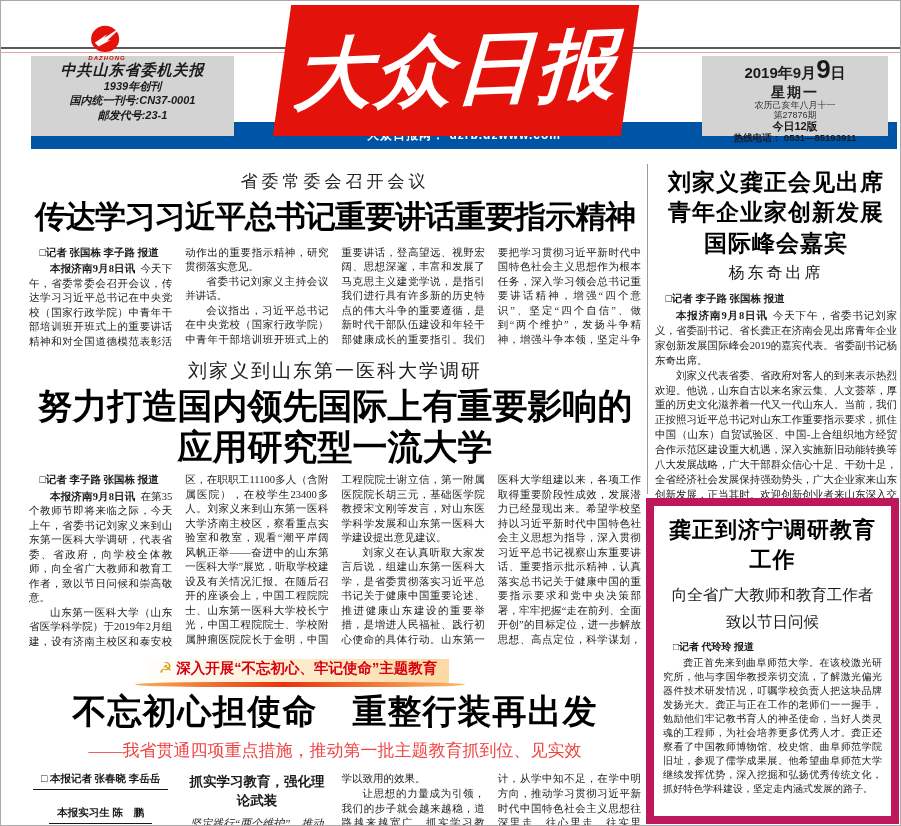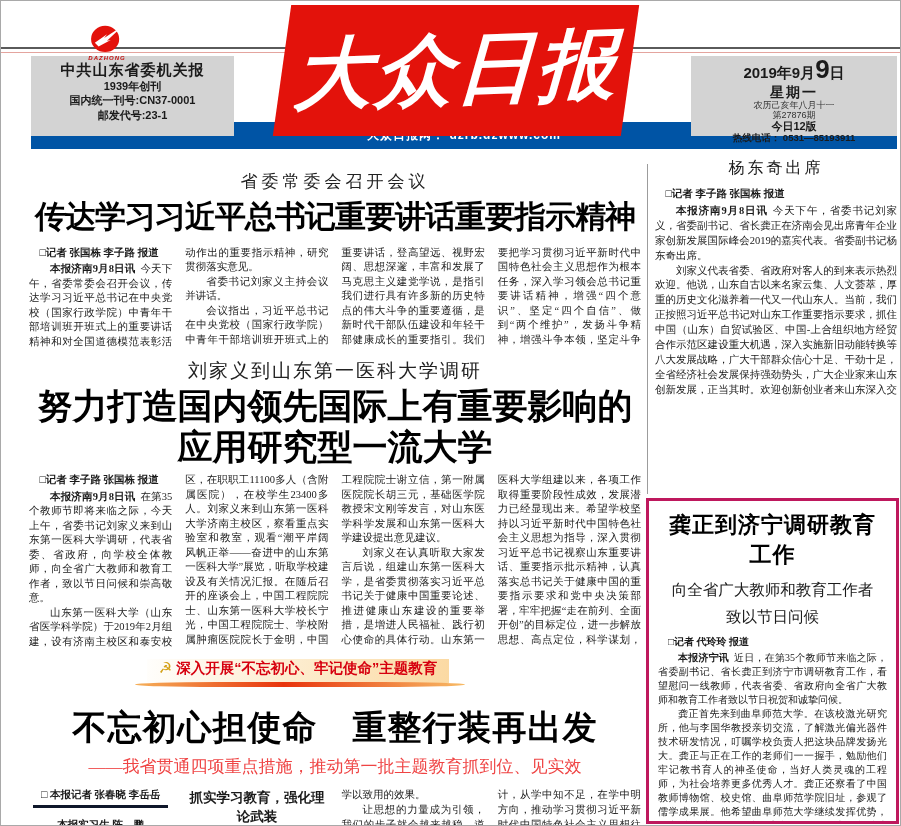--- a/index.html
+++ b/index.html
@@ -12,26 +12,26 @@
 
   
   .mast { position:absolute; left:0; top:0; width:901px; height:157px; }
   .rule-dark { position:absolute; left:0; top:46px; width:901px; border-top:2px solid #5a5a5a; }
   .rule-red  { position:absolute; left:0; top:51px; width:901px; border-top:1px solid #e4a49e; }
   .logo { position:absolute; left:84px; top:22px; width:44px; text-align:center; z-index:3; }
   .logo-brand { font-family:"Liberation Sans","DejaVu Sans",sans-serif; font-style:italic;
     font-weight:bold; font-size:6px; color:#c00d0d; letter-spacing:1px; margin-top:-2px; }
   .info-box { position:absolute; top:55px; height:80px; background:#d3d3d3;
     font-family:"Liberation Sans","DejaVu Sans",sans-serif; text-align:center; z-index:1; }
-  .left-info { left:30px; width:203px; padding-top:4px; }
+  .left-info { left:30px; width:203px; padding-top:4px;font-style:italic; }
   .li1 { font-size:15px; font-weight:bold; line-height:20px; letter-spacing:1px; }
   .li2 { font-size:11px; font-weight:bold; line-height:13px; }
   .li3 { font-size:11.5px; font-weight:bold; line-height:15px; }
   .li4,.li5 { font-size:11px; font-weight:bold; line-height:15px; }
-  .right-info { right:5px; width:206px; padding-top:2px; }
+  .right-info { right:14px; width:186px; padding-top:2px; }
   .date-line { font-size:15px; font-weight:bold; line-height:23px; }
   .big-day { font-size:26px; }
   .weekday { font-size:14px; font-weight:bold; line-height:16px; letter-spacing:2px; }
   .lunar { font-size:9px; line-height:10px; color:#333; }
   .issue { font-size:9px; line-height:10px; color:#333; }
   .pages { font-size:11px; font-weight:bold; line-height:12px; }
   .hotline { font-size:9.5px; font-weight:bold; line-height:11px; }
   .mast-red { position:absolute; left:281px; top:4px; width:348px; height:131px;
     background:#e3120b; transform:skewX(-8deg); z-index:2;
     display:flex; align-items:center; justify-content:center; }
@@ -47,21 +47,21 @@
   .left-col  { position:absolute; left:28px;  top:157px; width:612px; }
   .right-col { position:absolute; left:654px; top:157px; width:242px; }
 
   .kicker { text-align:center; color:#222; }
   .k1 { font-size:17px; letter-spacing:4px; margin:12px 0 2px; }
   .k2 { font-size:19px; letter-spacing:2px; margin:8px 0 0; }
   .headline { font-family:"Liberation Sans","DejaVu Sans",sans-serif; font-weight:900;
     text-align:center; color:#000; margin:0; }
   .h1a { font-size:31px; letter-spacing:-1px; margin:3px 0 8px; }
   .h2a { font-size:35px; line-height:1.16; margin:2px 0 6px; }
-  .h3a { font-size:34px; letter-spacing:1px; margin:22px 0 4px; }
+  .h3a { font-size:34px; letter-spacing:1px; margin:6px 0 4px; }
   .subhead { font-size:17px; text-align:center; margin:0 0 10px; color:#ef4444; }
 
   .body { font-size:10.5px; line-height:1.38; text-align:justify; overflow:hidden; }
   .cols4 { column-count:4; column-gap:13px; column-fill:auto; }
   .b1 { height:104px; }
   .b2 { height:178px; }
   .para { margin:0; text-indent:2em; text-align:justify; }
   .byline { margin:0 0 2px; font-weight:bold; text-indent:1em; text-align:left; }
   .dl { margin-right:5px; }
 
@@ -70,35 +70,35 @@
     text-align:center; background:linear-gradient(100deg,rgba(255,250,240,0.2) 0%,#fdeed2 45%,#fbd9a2 100%); }
   .ribbon-text { color:#d6000f; font-family:"Liberation Sans","DejaVu Sans",sans-serif;
     font-weight:bold; font-size:14.5px; }
   .emblem { color:#d4a017; font-size:15px; margin-right:4px; }
   .ribbon::after { content:""; position:absolute; left:-12px; right:-16px; bottom:-4px; height:5px;
     background:linear-gradient(90deg,#f5b05a,#e8340d 45%,#f7bb66); border-radius:50% / 100%; }
   .bottom-cols { display:flex; gap:13px; height:58px; overflow:hidden; margin-top:10px;
     font-size:10.5px; line-height:1.4; }
   .bcol { flex:1; min-width:0; }
   .byline-box { text-align:center; font-size:10.5px; font-weight:bold; margin-bottom:5px; }
-  .byline-box .bl { display:block; width:max-content; max-width:100%; margin:0 auto 10px;
-    padding:0 8px 2px; border-bottom:3px solid #0f172a; }
+  .byline-box .bl { display:block; width:max-content; max-width:100%; margin:0 auto 16px;
+    padding:0 8px 2px; border-bottom:1px solid #0f172a; }
   .sub-heading { font-family:"Liberation Sans","DejaVu Sans",sans-serif; font-weight:bold;
     font-size:13.5px; text-align:center; margin:1px 0 4px; }
   .deck { font-style:italic; font-size:11px; text-align:center; line-height:1.55; margin-bottom:3px; color:#222; }
 
   
   .r-headline { font-size:23px; font-weight:900; text-align:center; line-height:1.32;
     letter-spacing:1px; margin:10px 0 4px; color:#000; }
   .r-subhead { font-size:16px; text-align:center; letter-spacing:3px; margin:0 0 8px; }
   .r-body { font-size:10.5px; line-height:1.42; text-align:justify; height:212px; overflow:hidden; }
 
   
   .red-box { position:absolute; left:645px; top:497px; width:253px; height:326px;
-    border:3px solid #be185d; background:#fff; padding:6px 9px; overflow:hidden; }
+    border:8px solid #be185d; background:#fff; padding:6px 9px; overflow:hidden; }
   .rb-headline { font-size:22px; font-weight:900; text-align:center; letter-spacing:1px;
     margin:3px 0 6px; color:#000; }
   .rb-subhead { font-size:15.5px; text-align:center; line-height:1.75; margin-bottom:5px; }
   .rb-body { font-size:10px; line-height:1.4; text-align:justify; }
   .rb-body .byline { font-size:10px; }
 </style>
 </head>
 <body>
 
 <div class="page">
@@ -188,33 +188,33 @@
         <p class="para">让思想的力量成为引领，我们的步子就会越来越稳，道路越来越宽广。抓实学习教育、强化理论武装，我省7.7万名县处级以上党员干部原原本本通读《习近平关于“不忘初心、牢记使命”重要论述</p>
       </div>
       <div class="bcol">
         <p style="margin:0; text-align:justify;">计，从学中知不足，在学中明方向，推动学习贯彻习近平新时代中国特色社会主义思想往深里走、往心里走、往实里走。</p>
 
       </div>
     </div>
   </section>
 
   <aside class="right-col">
+    <h2 class="r-headline"><span>刘家义龚正会见出席</span><br><span>青年企业家创新发展</span><br><span>国际峰会嘉宾</span></h2>
     <div class="r-subhead">杨东奇出席</div>
     <div class="r-body">
       <p class="byline">□记者 李子路 张国栋 报道</p>
       <p class="para"><b class="dl">本报济南9月8日讯</b><span>今天下午，省委书记刘家义，省委副书记、省长龚正在济南会见出席青年企业家创新发展国际峰会2019的嘉宾代表。省委副书记杨东奇出席。</span></p>
       <p class="para">刘家义代表省委、省政府对客人的到来表示热烈欢迎。他说，山东自古以来名家云集、人文荟萃，厚重的历史文化滋养着一代又一代山东人。当前，我们正按照习近平总书记对山东工作重要指示要求，抓住中国（山东）自贸试验区、中国-上合组织地方经贸合作示范区建设重大机遇，深入实施新旧动能转换等八大发展战略，广大干部群众信心十足、干劲十足，全省经济社会发展保持强劲势头，广大企业家来山东创新发展，正当其时。欢迎创新创业者来山东深入交流合作，实现共享共赢。龚正说，山东发展的新平台叠加，新动能加速聚集，发展活力不断增强，欢迎各位企业家抓住山东机遇，在齐鲁大地这片沃土上投资兴业，取得更多收获。</p>
 
     </div>
   </aside>
 
   <section class="red-box">
     <h2 class="rb-headline">龚正到济宁调研教育工作</h2>
     <div class="rb-subhead"><span>向全省广大教师和教育工作者</span><br><span>致以节日问候</span></div>
     <div class="rb-body">
       <p class="byline">□记者 代玲玲 报道</p>
-      <p class="para"><b class="dl">本报济宁讯</b><span>近日，在第35个教师节来临之际，省委副书记、省长龚正到济宁市调研教育工作，看望慰问一线教师，代表省委、省政府向全省广大教师和教育工作者致以节日祝贺和诚挚问候。</span></p>
       <p class="para">龚正首先来到曲阜师范大学。在该校激光研究所，他与李国华教授亲切交流，了解激光偏光器件技术研发情况，叮嘱学校负责人把这块品牌发扬光大。龚正与正在工作的老师们一一握手，勉励他们牢记教书育人的神圣使命，当好人类灵魂的工程师，为社会培养更多优秀人才。龚正还察看了中国教师博物馆、校史馆、曲阜师范学院旧址，参观了儒学成果展。他希望曲阜师范大学继续发挥优势，深入挖掘和弘扬优秀传统文化，抓好特色学科建设，坚定走内涵式发展的路子。</p>
 
     </div>
   </section>
 
 </div>
 
 </body></html>

